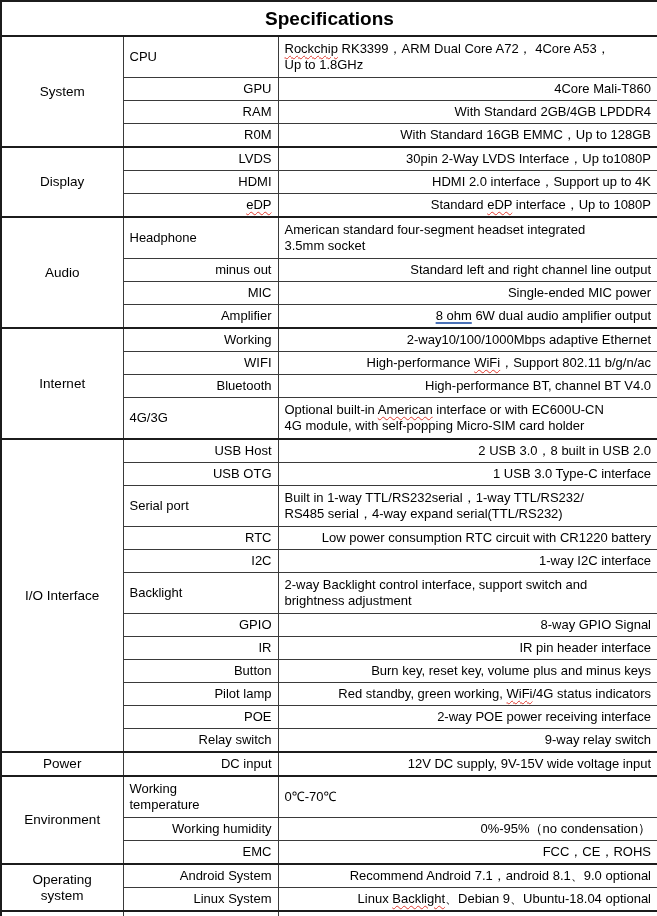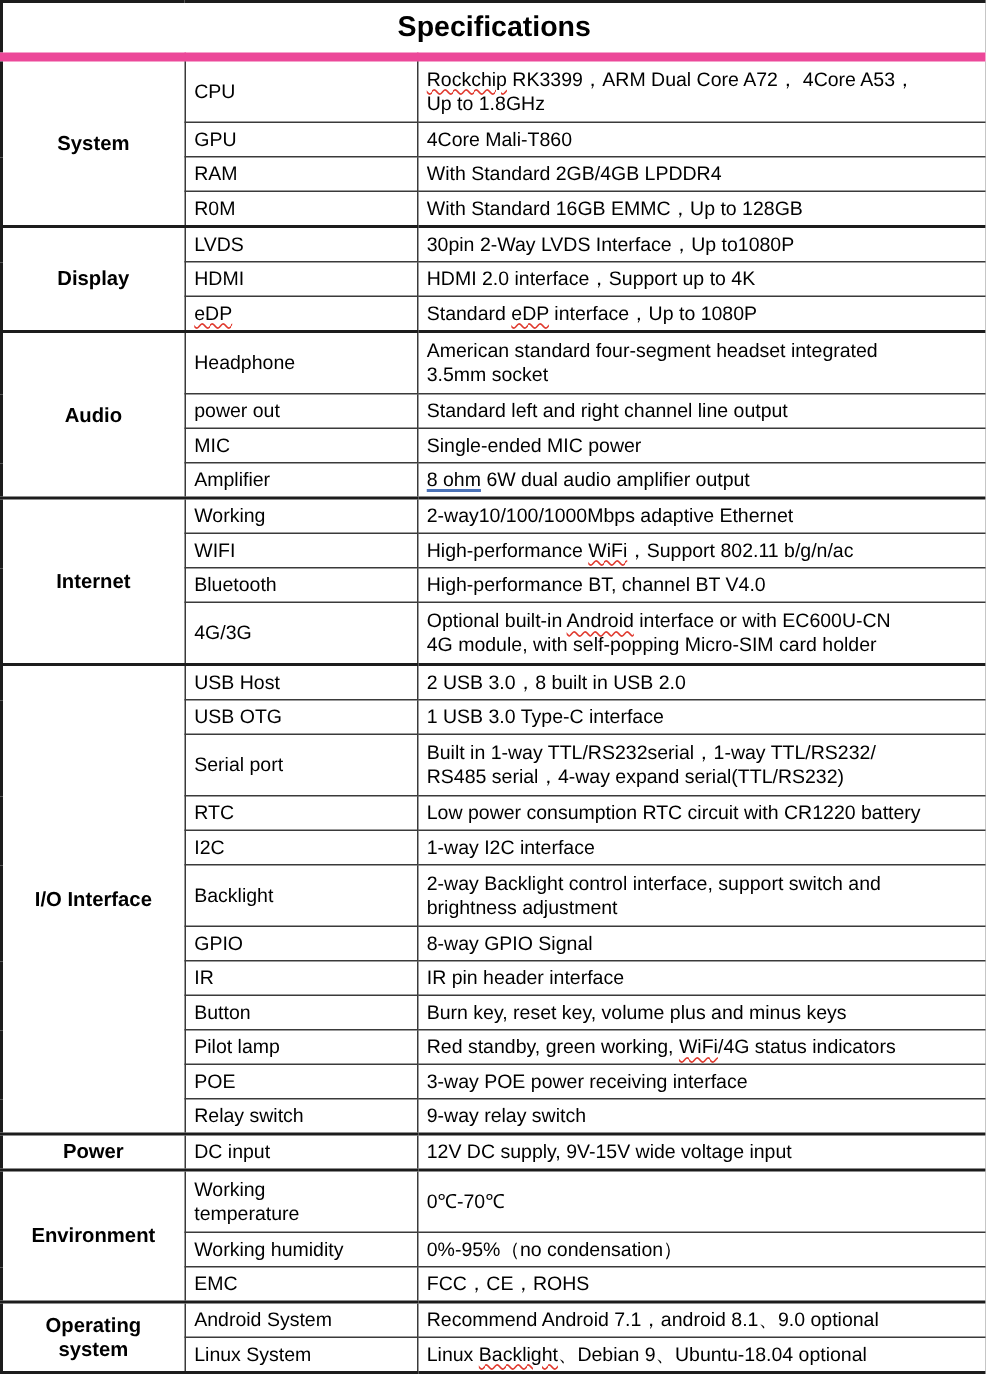--- a/index.html
+++ b/index.html
@@ -26,29 +26,29 @@
     padding: 1px 6px;
     white-space: pre-line;
     overflow: hidden;
   }
   td.title-cell {
     height: 33px;
     text-align: center;
     font-weight: bold;
     font-size: 19px;
     padding: 0;
-    border-bottom: 6px solid #ec4899;
+    border-bottom: 1px solid #ec4899;
   }
   td.cat {
-    font-weight: bold;
+    font-weight: normal;
     text-align: center;
     font-size: 13.5px;
     margin-top: 24px;
   }
-  td.h1 { height: 20px; }
+  td.h1 { height: 20px; text-align: right; }
   td.h2 { height: 38px; }
   tr.sec-start td { border-top: 2px solid #1c1c1c; }
   .spell {
     text-decoration-line: underline;
     text-decoration-style: wavy;
     text-decoration-color: var(--spell-color, #e03a2f);
     text-decoration-thickness: 1px;
     text-underline-offset: 2px;
   }
   .uline {
@@ -109,21 +109,21 @@
       </tr>
     </tbody>
     <tbody>
       <tr class="sec-start">
         <td class="cat" rowspan="4">Audio</td>
         <td class="key h2">Headphone</td>
         <td class="val h2">American standard four-segment headset integrated
 3.5mm socket</td>
       </tr>
       <tr>
-        <td class="key h1">power out</td>
+        <td class="key h1">minus out</td>
         <td class="val h1">Standard left and right channel line output</td>
       </tr>
       <tr>
         <td class="key h1">MIC</td>
         <td class="val h1">Single-ended MIC power</td>
       </tr>
       <tr>
         <td class="key h1">Amplifier</td>
         <td class="val h1"><span class="uline">8 ohm</span> 6W dual audio amplifier output</td>
       </tr>
@@ -137,21 +137,21 @@
       <tr>
         <td class="key h1">WIFI</td>
         <td class="val h1">High-performance <span class="spell">WiFi</span>，Support 802.11 b/g/n/ac</td>
       </tr>
       <tr>
         <td class="key h1">Bluetooth</td>
         <td class="val h1">High-performance BT, channel BT V4.0</td>
       </tr>
       <tr>
         <td class="key h2">4G/3G</td>
-        <td class="val h2">Optional built-in <span class="spell">Android</span> interface or with EC600U-CN
+        <td class="val h2">Optional built-in <span class="spell">American</span> interface or with EC600U-CN
 4G module, with self-popping Micro-SIM card holder</td>
       </tr>
     </tbody>
     <tbody>
       <tr class="sec-start">
         <td class="cat" rowspan="12">I/O Interface</td>
         <td class="key h1">USB Host</td>
         <td class="val h1">2 USB 3.0，8 built in USB 2.0</td>
       </tr>
       <tr>
@@ -187,21 +187,21 @@
       <tr>
         <td class="key h1">Button</td>
         <td class="val h1">Burn key, reset key, volume plus and minus keys</td>
       </tr>
       <tr>
         <td class="key h1">Pilot lamp</td>
         <td class="val h1">Red standby, green working, <span class="spell">WiFi</span>/4G status indicators</td>
       </tr>
       <tr>
         <td class="key h1">POE</td>
-        <td class="val h1">3-way POE power receiving interface</td>
+        <td class="val h1">2-way POE power receiving interface</td>
       </tr>
       <tr>
         <td class="key h1">Relay switch</td>
         <td class="val h1">9-way relay switch</td>
       </tr>
     </tbody>
     <tbody>
       <tr class="sec-start">
         <td class="cat" rowspan="1">Power</td>
         <td class="key h1">DC input</td>

